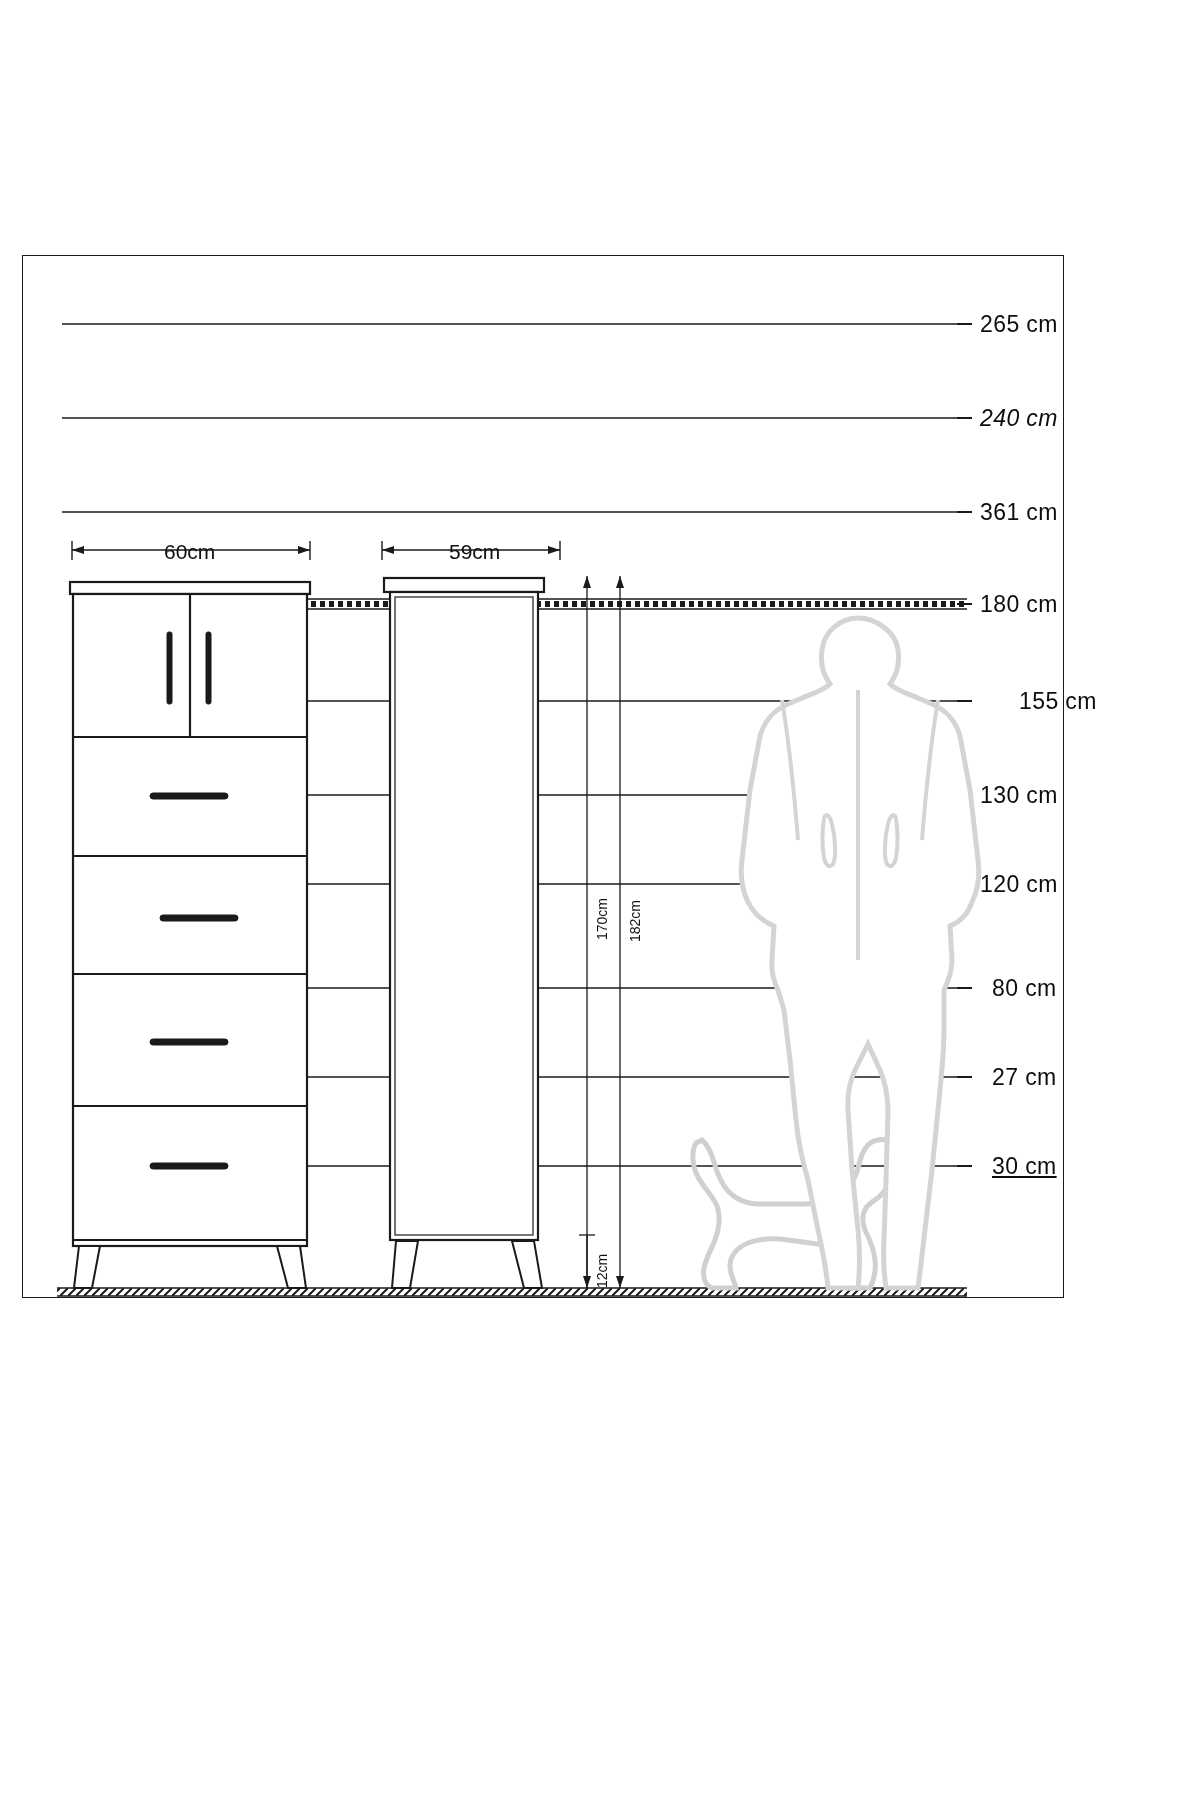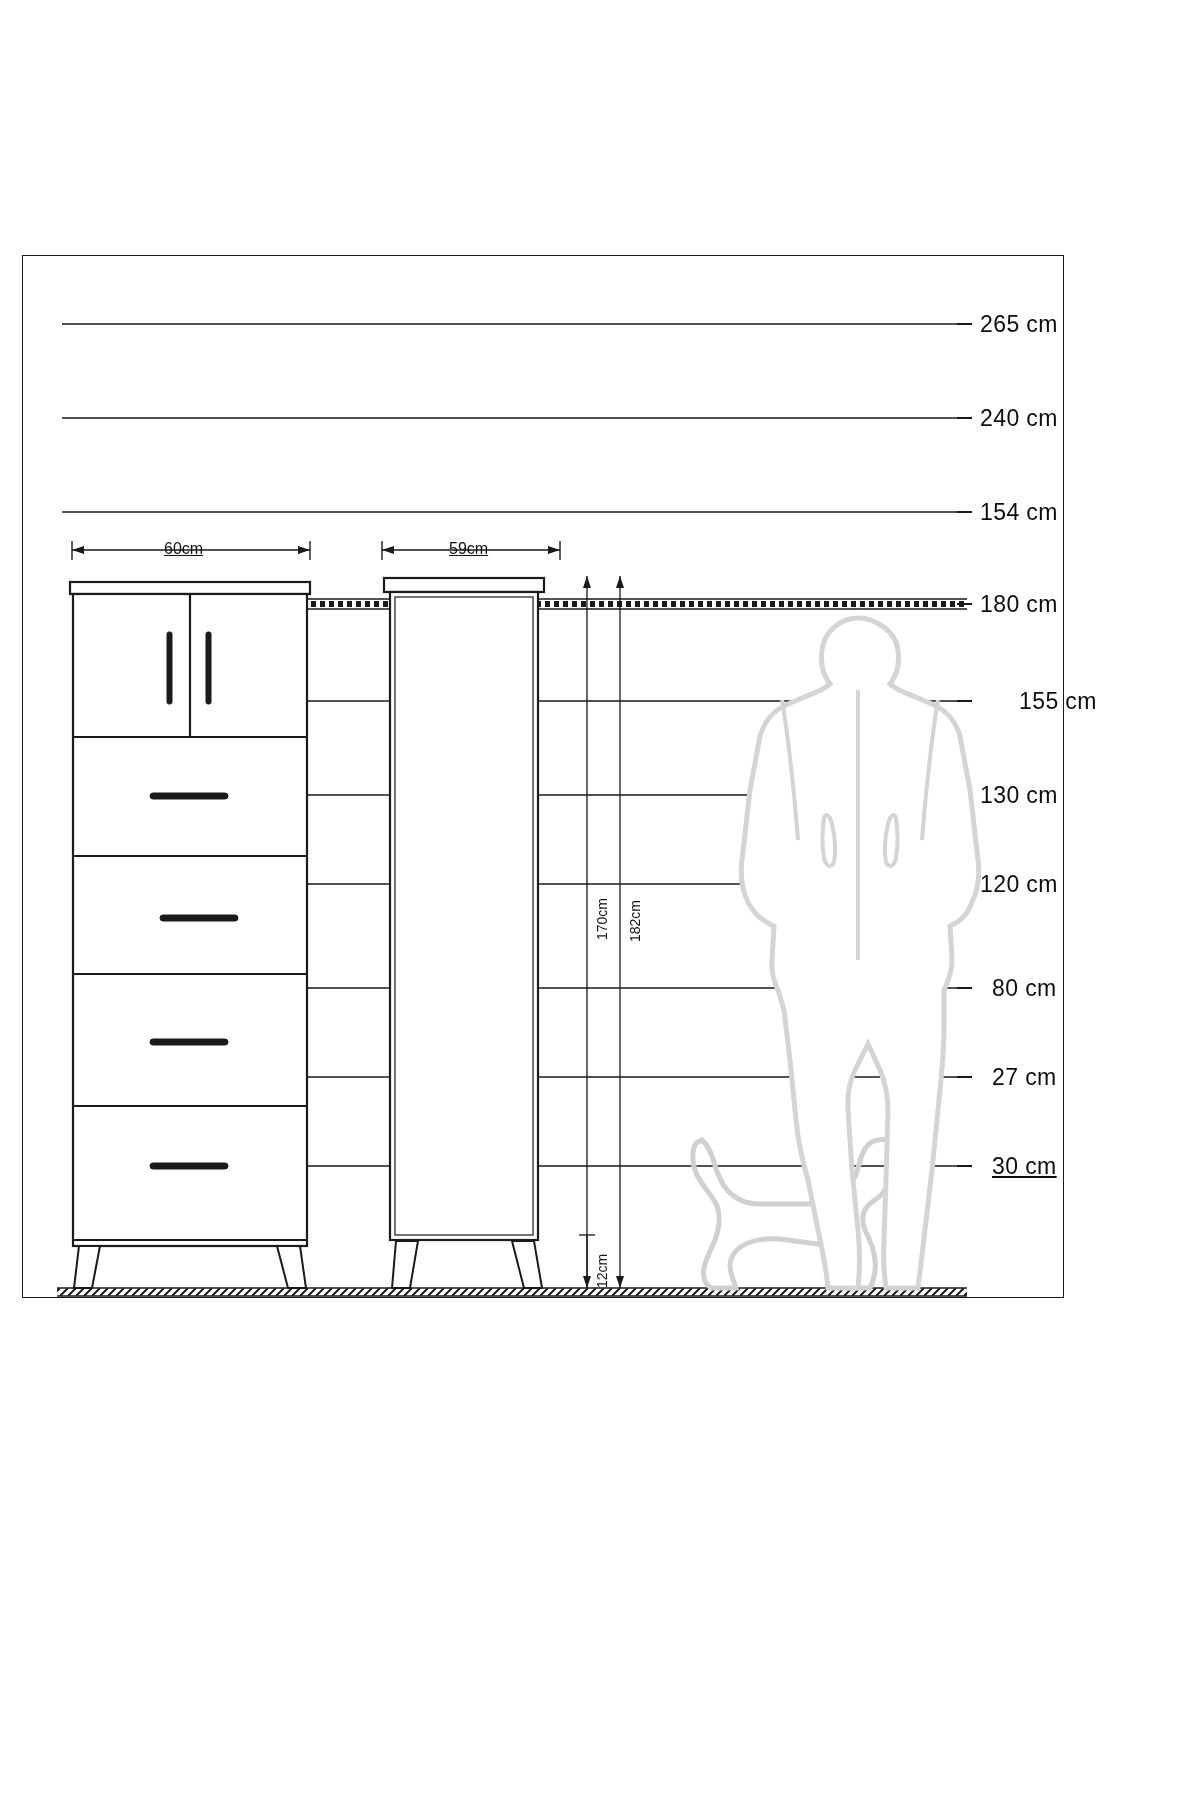--- a/index.html
+++ b/index.html
@@ -35,24 +35,23 @@
   .scale-label {
     position: absolute;
     font-size: 23px;
     color: #0d0d0d;
     letter-spacing: 0.4px;
     white-space: nowrap;
     font-family: "Liberation Sans", sans-serif;
   }
   .dim-label {
     position: absolute;
-    font-size: 16px;
+    font-size: 21px;
     color: #111;
     white-space: nowrap;
-    text-decoration: underline;
   }
   .vdim-label {
     position: absolute;
     font-size: 14px;
     color: #111;
     white-space: nowrap;
     transform-origin: 0 0;
     transform: rotate(-90deg);
   }
   svg { display: block; }
@@ -216,22 +215,22 @@
                C824,858 824,840 820,824 C818,816 814,812 812,818 Z" fill="none" stroke-width="4"></path>
       <path d="M884,818 C886,832 886,846 884,858 C882,866 878,868 875,864
                C872,858 872,840 876,824 C878,816 882,812 884,818 Z" fill="none" stroke-width="4"></path>
       <path d="M770,700 C776,736 782,790 786,840" fill="none" stroke-width="4"></path>
       <path d="M926,700 C920,736 914,790 910,840" fill="none" stroke-width="4"></path>
       <path d="M846,690 L846,960" fill="none" stroke-width="4"></path>
     </g>
   </svg>
 
   <div class="scale-label" style="left:968px; top:311px;">265 cm</div>
-  <div class="scale-label" style="left:968px; top:405px;">240 cm</div>
-  <div class="scale-label" style="left:968px; top:499px;">154 cm</div>
+  <div class="scale-label" style="left:968px; top:405px;font-style:italic;">240 cm</div>
+  <div class="scale-label" style="left:968px; top:499px;">361 cm</div>
   <div class="scale-label" style="left:968px; top:591px;">180 cm</div>
   <div class="scale-label" style="left:968px; top:688px;margin-left:39px;">155 cm</div>
   <div class="scale-label" style="left:968px; top:782px;">130 cm</div>
   <div class="scale-label" style="left:968px; top:871px;">120 cm</div>
   <div class="scale-label" style="left:980px; top:975px;text-align:center;">80 cm</div>
   <div class="scale-label" style="left:980px; top:1064px;">27 cm</div>
   <div class="scale-label" style="left:980px; top:1153px;text-decoration:underline;">30 cm</div>
 
   <div class="dim-label" style="left:152px; top:540px;">60cm</div>
   <div class="dim-label" style="left:437px; top:540px;">59cm</div>

